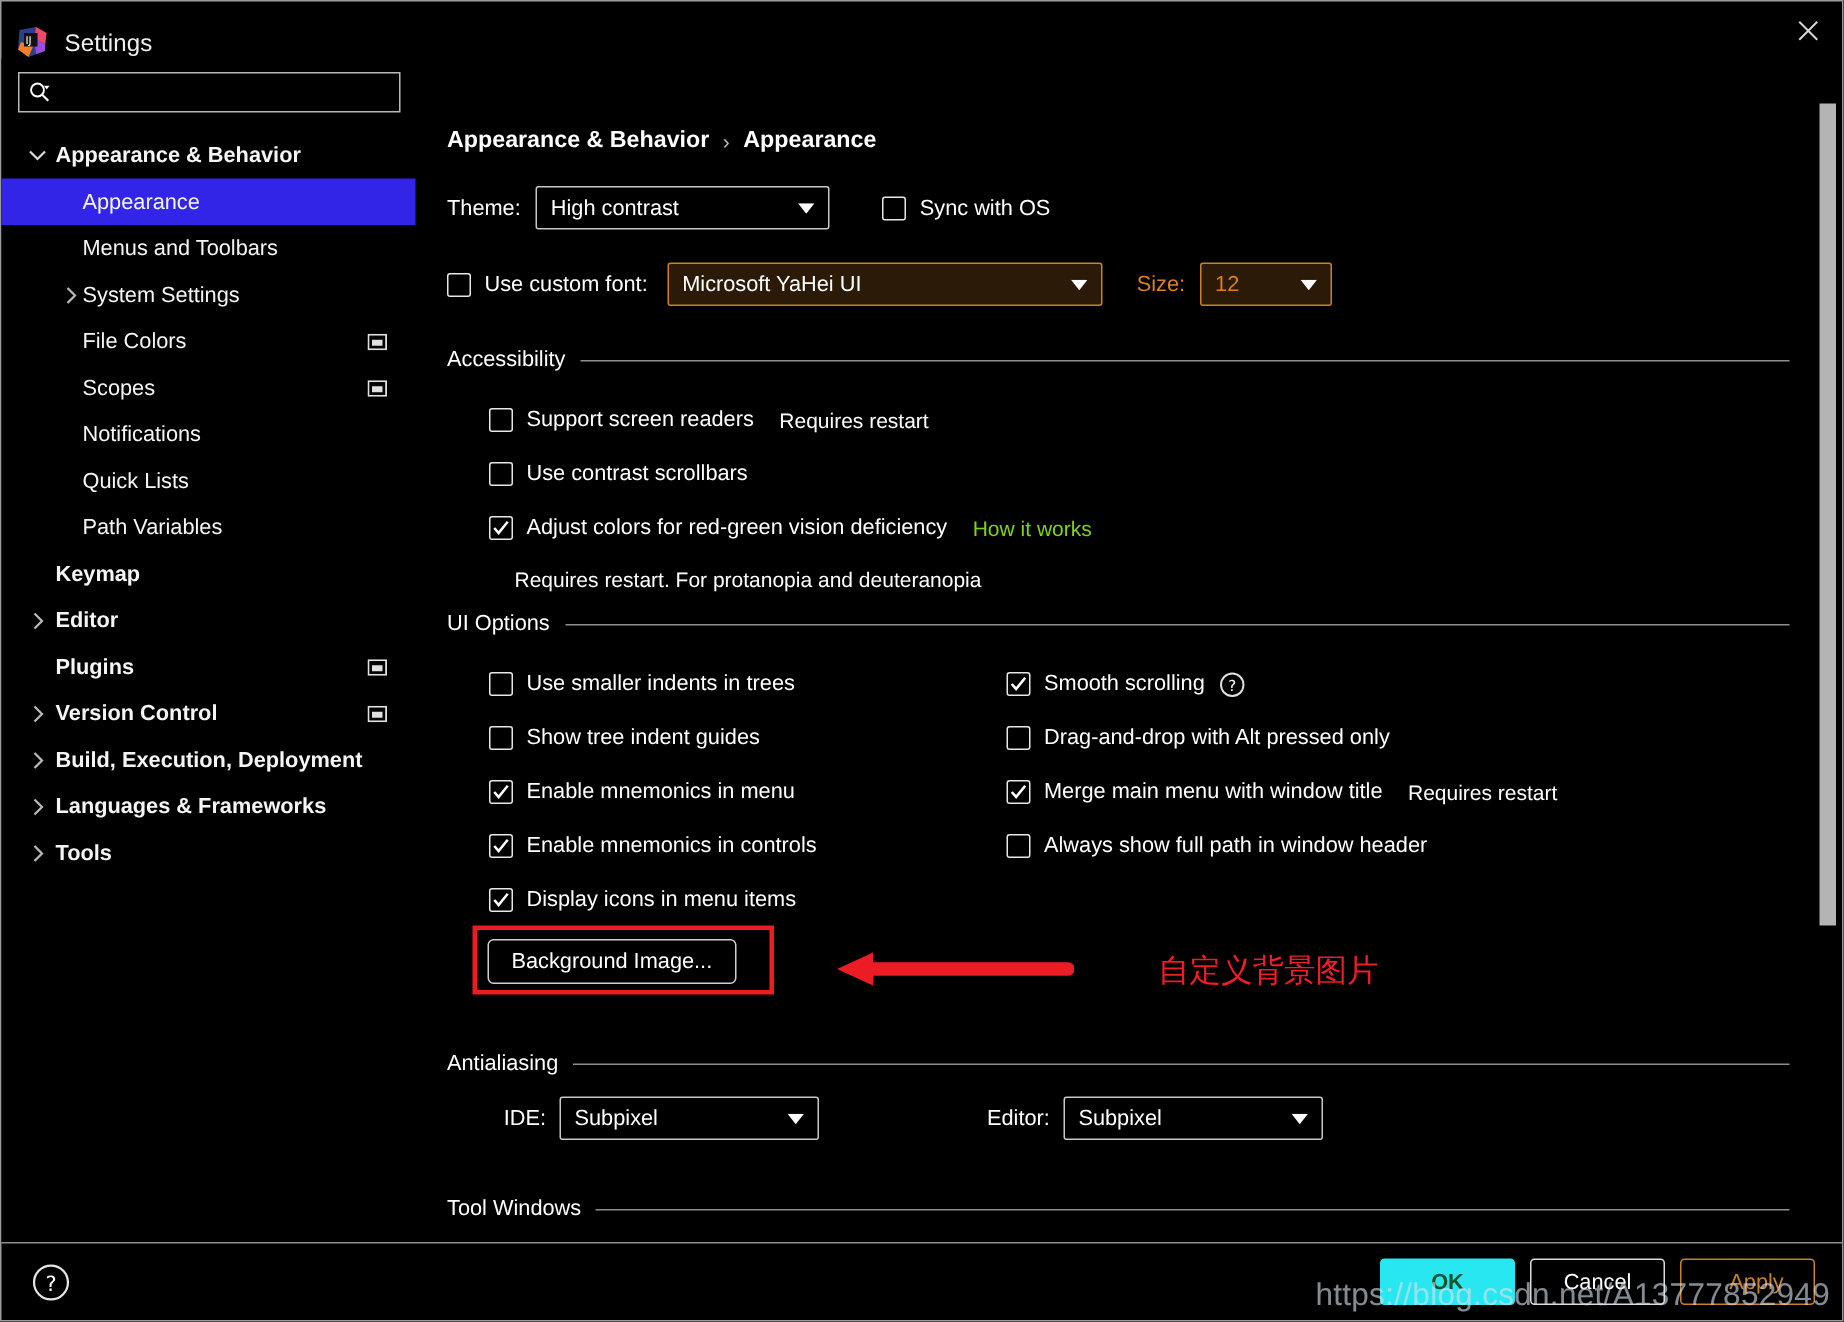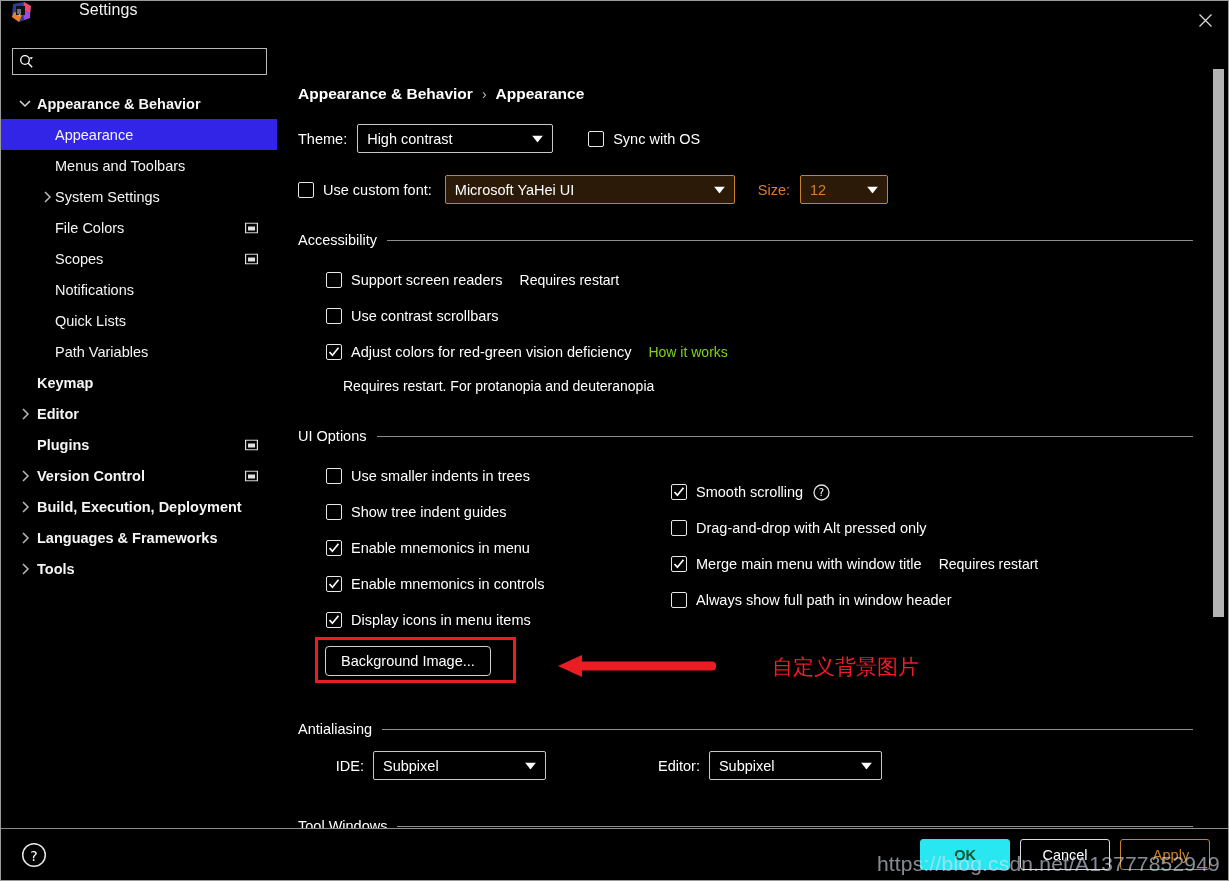--- a/index.html
+++ b/index.html
@@ -17,24 +17,23 @@
   .window {
     position: absolute; inset: 0;
     background: #000;
     border: 1px solid #9a9a9a;
     display: flex; flex-direction: column;
   }
 
   
   .titlebar {
     height: 38px; flex: 0 0 38px;
-    display: flex; align-items: flex-start;
+    display: flex; align-items: flex-end;
     padding: 0 0 0 10px;
     position: relative;
-    gap: 36px;
   }
   .app-logo {
     width: 22px; height: 22px;
     position: relative; flex: 0 0 22px;
     margin-right: 10px;
   }
   .app-logo svg { display: block; }
   .title-text {
     font-size: 16px; color: #f0f0f0;
     letter-spacing: .1px;
@@ -487,21 +486,21 @@
                   <path d="M1.5 6 L4.4 9.3 L10.5 1.8" fill="none" stroke="#ffffff" stroke-width="1.7"></path>
                 </svg>
               </span>
               <span class="cb-label">Adjust colors for red-green vision deficiency</span>
             </label>
             <span class="link-green" style="margin-left: 17px;">How it works</span>
           </div>
         </div>
       <div class="note-orange" style="margin-left:45px; margin-top:8px;">Requires restart. For protanopia and deuteranopia</div>
 
-      <div class="section" style="margin-top:34px; width:895px;">
+      <div class="section" style="margin-top:14px; width:895px;">
         <span>UI Options</span>
         <span class="rule"></span>
       </div>
 
       <div style="position:relative; margin-top:14px;">
         <div id="ui-left" style="position:absolute; left:28px; top:0;">
             <div style="display: flex; align-items: center; height: 36px;">
               <label class="cb">
                 <span class="box"></span>
                 <span class="cb-label">Use smaller indents in trees</span>
@@ -537,21 +536,21 @@
               <label class="cb">
                 <span class="box">
                   <svg width="12" height="12" viewBox="0 0 12 12">
                     <path d="M1.5 6 L4.4 9.3 L10.5 1.8" fill="none" stroke="#ffffff" stroke-width="1.7"></path>
                   </svg>
                 </span>
                 <span class="cb-label">Display icons in menu items</span>
               </label>
             </div>
           </div>
-        <div id="ui-right" style="position:absolute; left:373px; top:16px;text-align:right;">
+        <div id="ui-right" style="position:absolute; left:373px; top:0;text-align:right;">
             <div style="display: flex; align-items: center; height: 36px;">
               <label class="cb">
                 <span class="box">
                   <svg width="12" height="12" viewBox="0 0 12 12">
                     <path d="M1.5 6 L4.4 9.3 L10.5 1.8" fill="none" stroke="#ffffff" stroke-width="1.7"></path>
                   </svg>
                 </span>
                 <span class="cb-label">Smooth scrolling</span>
               </label>
               <span style="margin-left: 10px; display: inline-flex;">

